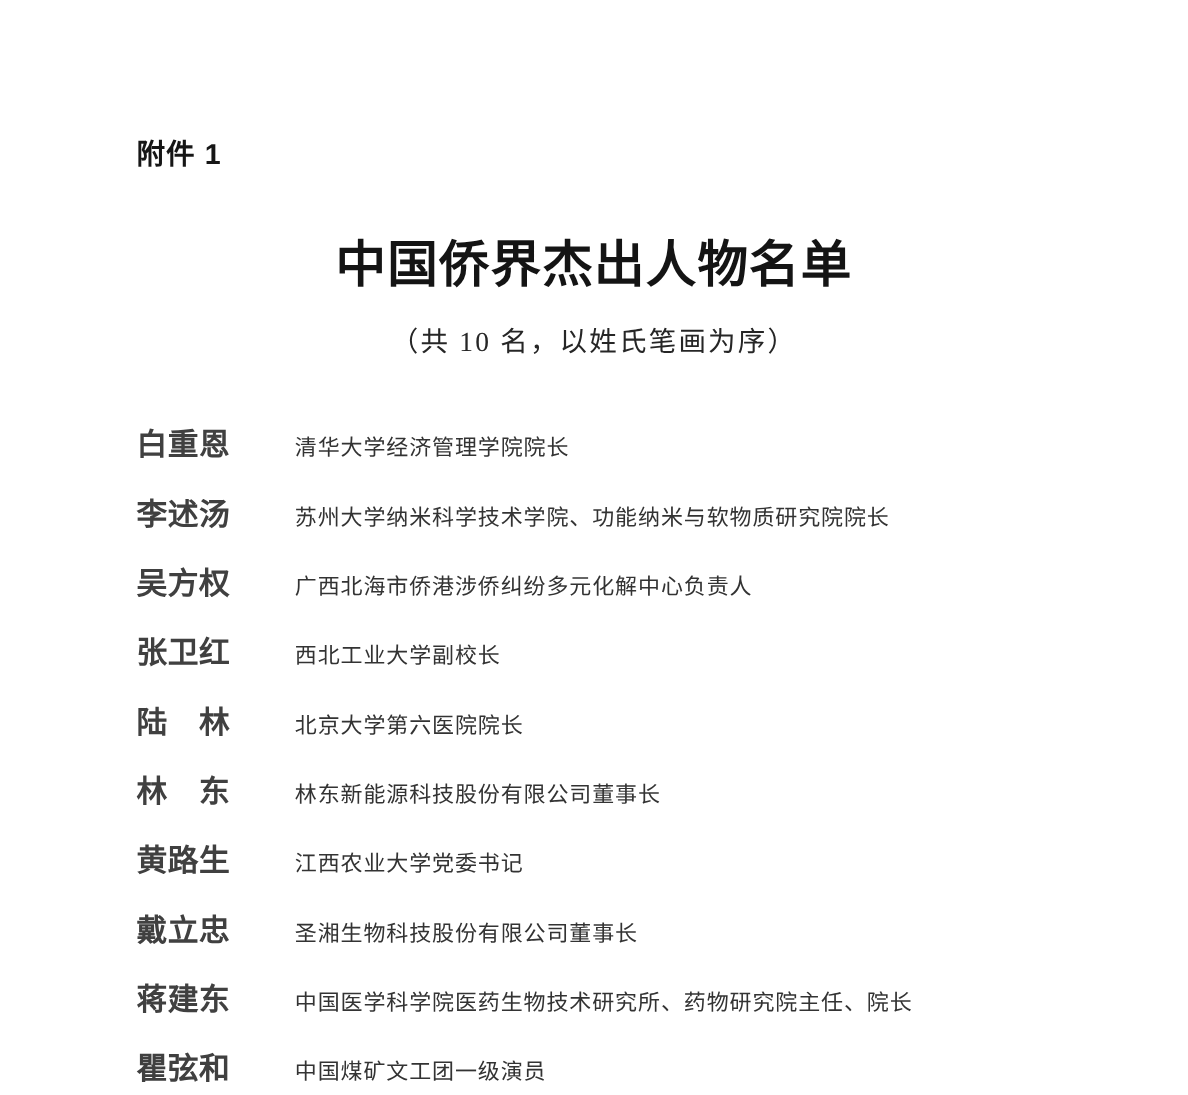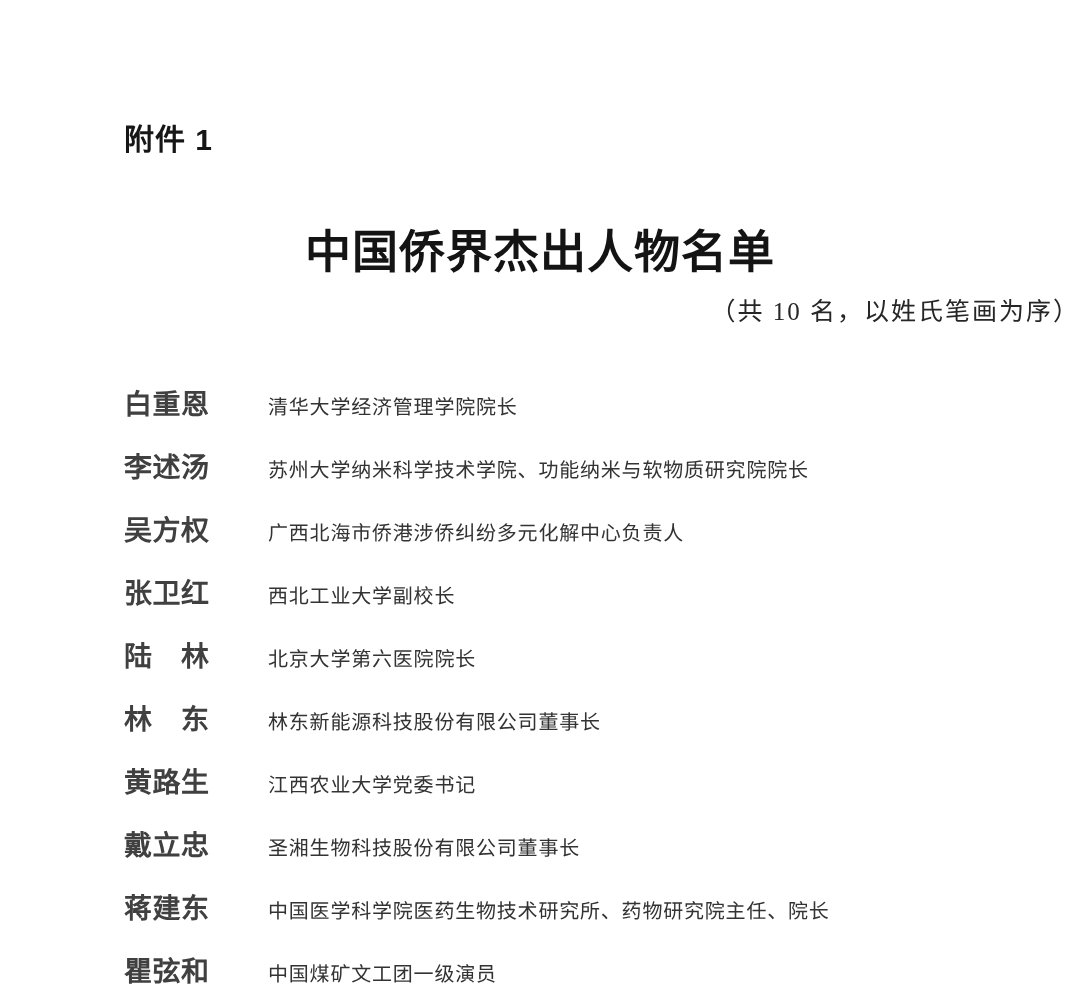--- a/index.html
+++ b/index.html
@@ -15,45 +15,45 @@
     overflow: hidden;
     font-family: "Liberation Serif", serif;
     color: #1f1f1f;
   }
   .attachment {
     position: absolute;
     left: 124px;
     top: 122px;
     font-family: "Liberation Sans", sans-serif;
     font-weight: 700;
-    font-size: 30px;
+    font-size: 26px;
     line-height: 36px;
     color: #161616;
     letter-spacing: 1px;
   }
   .title {
     position: absolute;
     left: 0;
     right: 0;
     top: 210px;
-    margin: 16px;
+    margin: 4px;
     text-align: center;
     font-family: "Liberation Serif", serif;
     font-weight: 700;
     font-size: 46px;
     line-height: 54px;
     color: #141414;
     letter-spacing: 1px;
   }
   .subtitle {
     position: absolute;
     left: 0;
     right: 0;
     top: 297px;
-    text-align: right;
+    text-align: center;
     font-family: "Liberation Serif", serif;
     font-size: 25px;
     line-height: 30px;
     color: #262626;
     letter-spacing: 2px;
   }
   .people-list {
     position: absolute;
     left: 124px;
     top: 382px;

